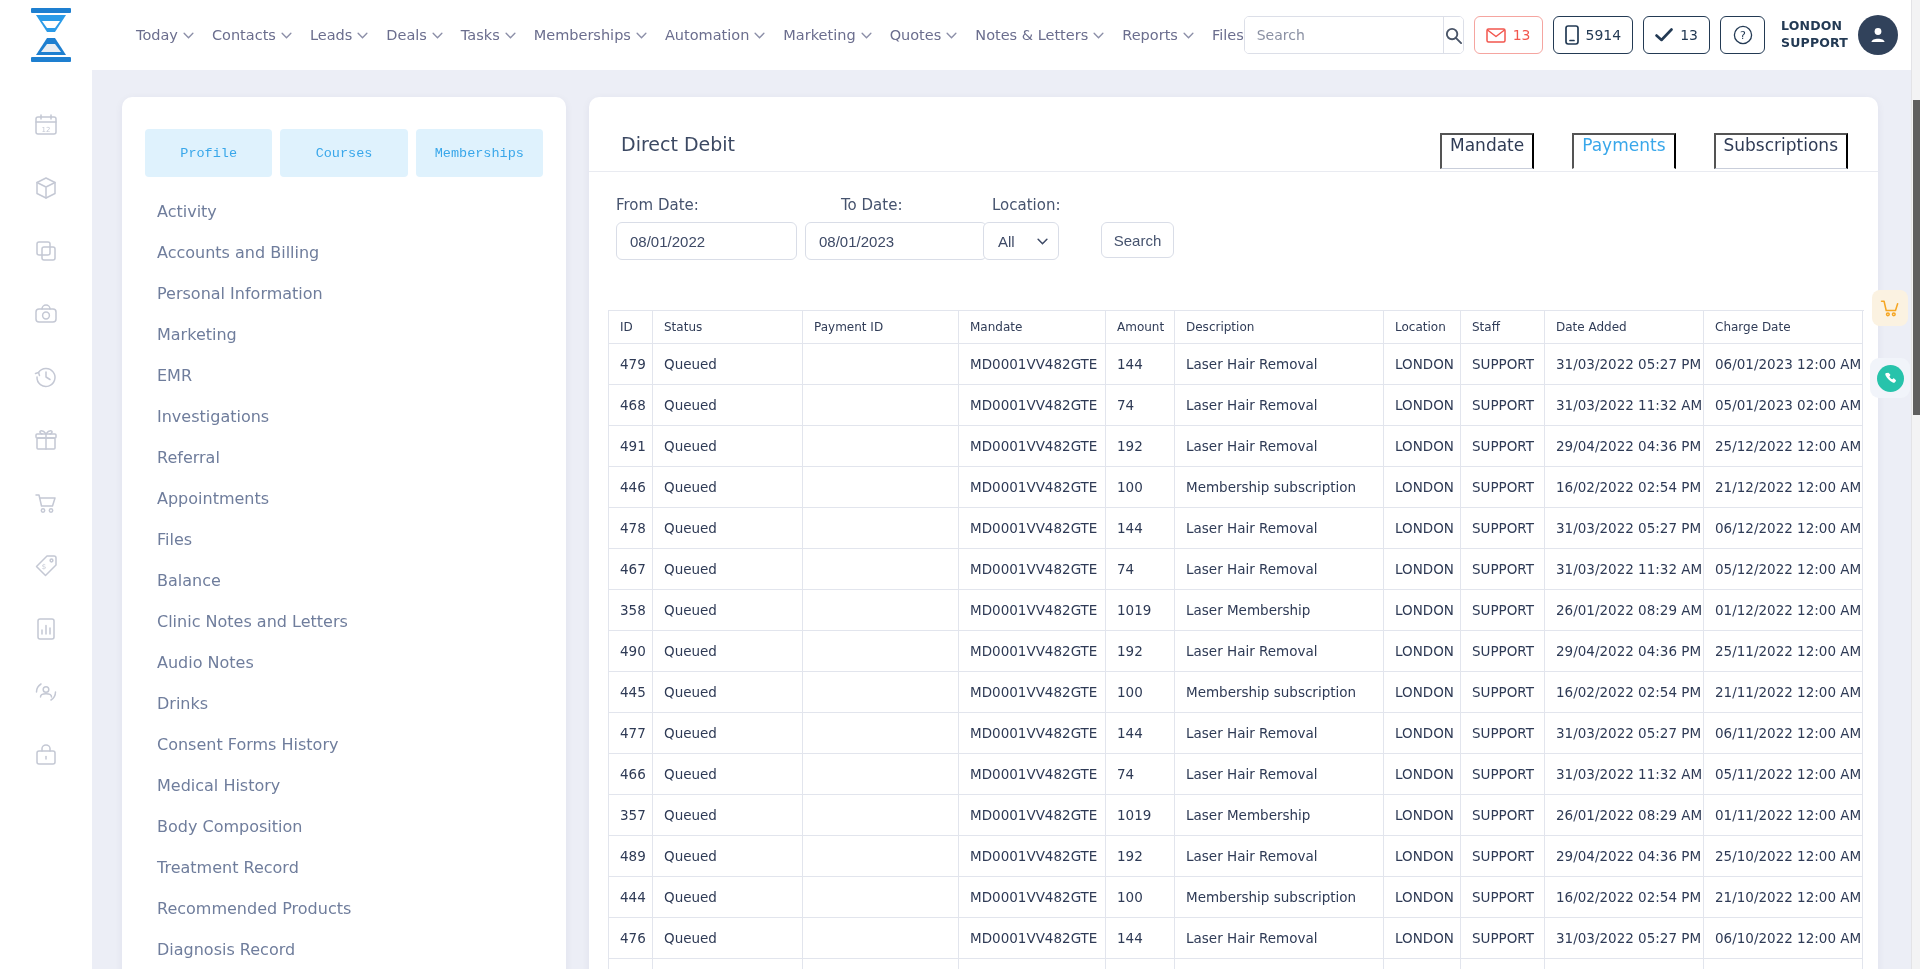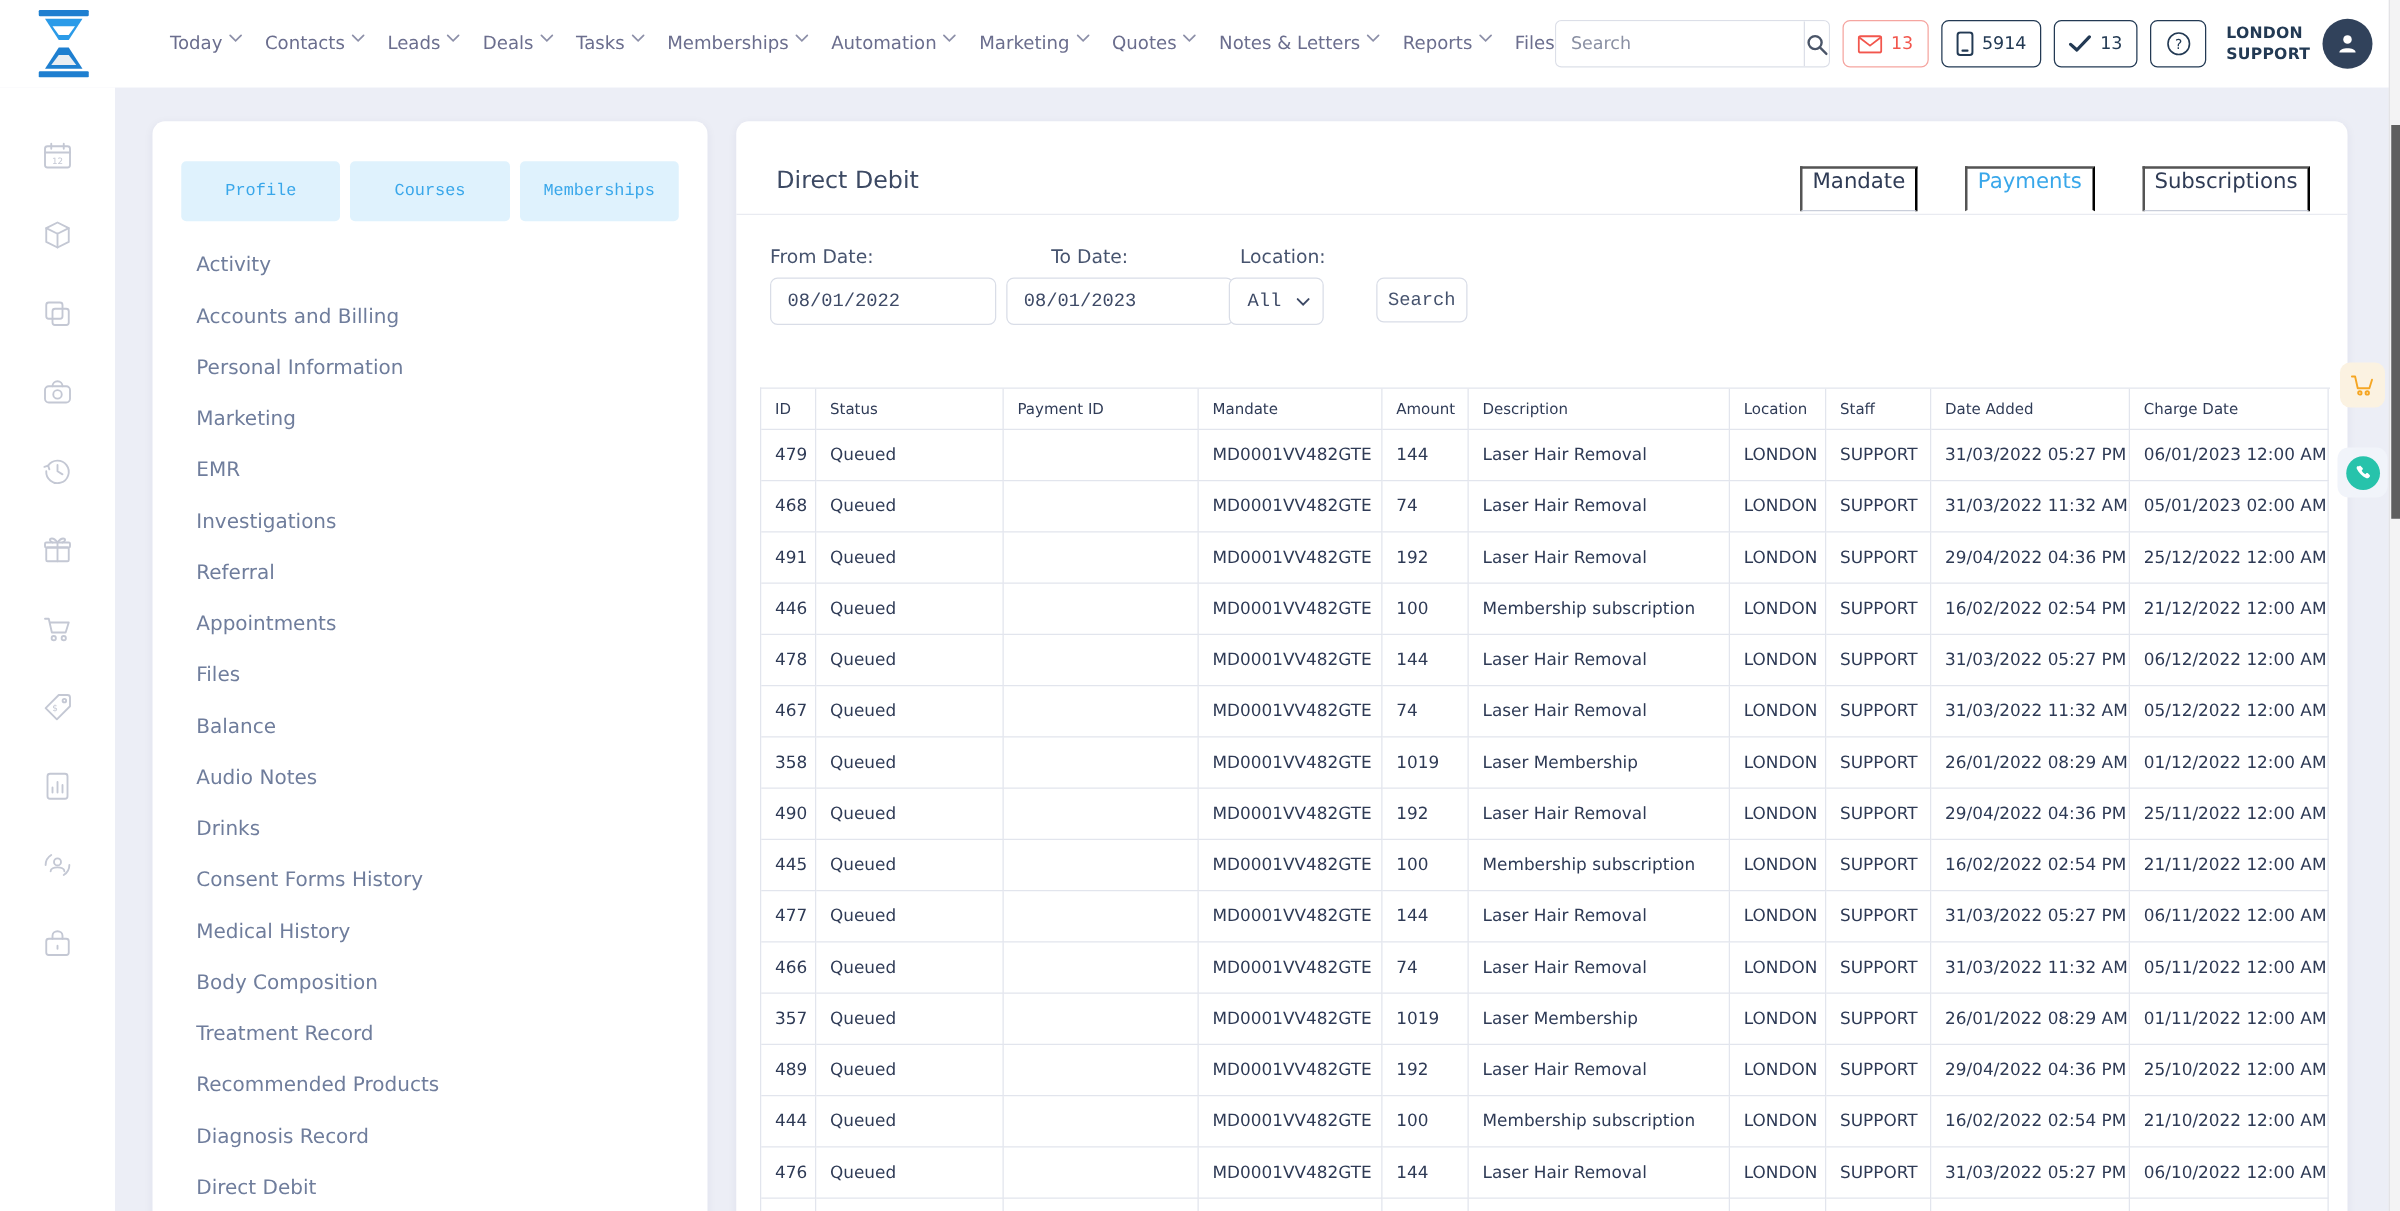--- a/index.html
+++ b/index.html
@@ -6,21 +6,21 @@
   html,body { width:1920px; height:969px; overflow:hidden; }
   body {
     font-family:"DejaVu Sans","Liberation Sans",sans-serif;
     background:#ECEEF6; position:relative; color:#2E3A55;
   }
   
   .topbar { position:absolute; left:0; top:0; width:1920px; height:70px; background:#fff;
             display:flex; align-items:center; padding:0 28px; z-index:5; }
   .logo { width:46px; height:54px; flex:0 0 auto; }
   .nav { display:flex; align-items:center; gap:18px; margin-left:62px; }
-  .nav-item { display:flex; align-items:flex-start; gap:5px; font-size:14.5px; color:#6B6E8E; cursor:pointer; white-space:nowrap; }
+  .nav-item { display:flex; align-items:center; gap:5px; font-size:14.5px; color:#6B6E8E; cursor:pointer; white-space:nowrap; }
   .nav-item svg { width:11px; height:7px; }
   .top-right { margin-left:auto; display:flex; align-items:center; gap:10px; }
   .searchbox { width:220px; height:38px; border:1px solid #DCDFE8; border-radius:5px; display:flex; overflow:hidden; background:#fff; }
   .searchbox input { flex:1; border:none; outline:none; padding:0 12px; font-size:14px; color:#3E4A66; font-family:inherit; }
   .searchbox input::placeholder { color:#8A90A3; }
   .search-btn { width:42px; border-left:1px solid #DCDFE8; display:flex; align-items:center; justify-content:center; cursor:pointer; background:#fff; }
   .badge { height:38px; border-radius:6px; display:flex; align-items:center; justify-content:center; gap:7px; padding:0 11px; background:#fff; cursor:pointer; font-size:14px; font-weight:500; }
   .badge.red { border:1px solid #F5A5A0; color:#F2564D; }
   .badge.navy { border:1px solid #233A54; color:#233A54; }
   .user-name { font-size:12.5px; font-weight:700; color:#233A54; line-height:1.35; text-align:left; margin-left:6px; letter-spacing:.2px; }
@@ -42,21 +42,21 @@
   
   .main-card { left:589px; top:97px; width:1289px; height:920px; overflow:hidden; }
   .main-header { height:75px; border-bottom:1px solid #E9EBF1; position:relative; }
   .main-title { position:absolute; left:32px; top:36px; font-size:19px; color:#3C4963; font-weight:500; }
   .mtabs { position:absolute; right:30px; top:36px; display:flex; gap:38px; }
   .mtab { font-size:17px; color:#2F3B55; padding:0 8px 13px; border-bottom:1px solid #C9CEDA; cursor:pointer; background:none; font-family:inherit; }
   .mtab.active { color:#39A7EA; border-bottom:1px solid transparent; }
   .filters { position:relative; height:110px; }
   .flabel { position:absolute; top:24px; font-size:15px; color:#46536E; }
   .fctrl  { position:absolute; top:50px; height:38px; border:1px solid #D9DDE7; border-radius:6px; background:#fff;
-            font-size:15px; color:#3E4A66; font-family:Liberation Mono, monospace; }
+            font-size:15px; color:#3E4A66; font-family:Liberation Sans, sans-serif; }
   input.fctrl { padding:0 13px; outline:none; }
   .fselect { display:flex; align-items:center; justify-content:space-between; padding:0 10px 0 14px; cursor:pointer; }
   .fselect svg { width:11px; height:7px; }
   .fsearch { display:flex; align-items:center; justify-content:center; cursor:pointer; height:36px; color:#46536E; }
   
   .dd-table { position:absolute; left:19px; top:213px; width:1256px; border-top:1px solid #E2E5ED; border-left:1px solid #E2E5ED; }
   .trow { display:grid; grid-template-columns:44px 150px 156px 147px 69px 209px 77px 84px 159px 159px; }
   .trow > div { border-right:1px solid #E2E5ED; border-bottom:1px solid #E2E5ED; padding:0 8px 0 11px;
                 display:flex; align-items:center; font-size:13.5px; color:#2E3A55; white-space:nowrap; overflow:hidden; }
   .thead > div { height:33px; font-size:12px; color:#303C57; font-weight:400; }
@@ -313,20 +313,21 @@
   <div class="lmenu-item">Activity</div>
       <div class="lmenu-item">Accounts and Billing</div>
       <div class="lmenu-item">Personal Information</div>
       <div class="lmenu-item">Marketing</div>
       <div class="lmenu-item">EMR</div>
       <div class="lmenu-item">Investigations</div>
       <div class="lmenu-item">Referral</div>
       <div class="lmenu-item">Appointments</div>
       <div class="lmenu-item">Files</div>
       <div class="lmenu-item">Balance</div>
+      <div class="lmenu-item">Clinic Notes and Letters</div>
       <div class="lmenu-item">Audio Notes</div>
       <div class="lmenu-item">Drinks</div>
       <div class="lmenu-item">Consent Forms History</div>
       <div class="lmenu-item">Medical History</div>
       <div class="lmenu-item">Body Composition</div>
       <div class="lmenu-item">Treatment Record</div>
       <div class="lmenu-item">Recommended Products</div>
       <div class="lmenu-item">Diagnosis Record</div>
       <div class="lmenu-item">Direct Debit</div>
     </div>

